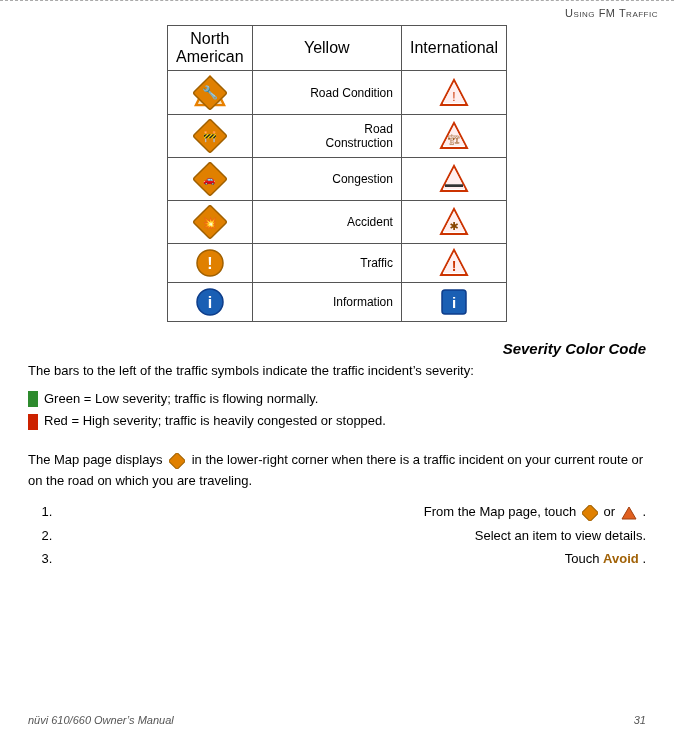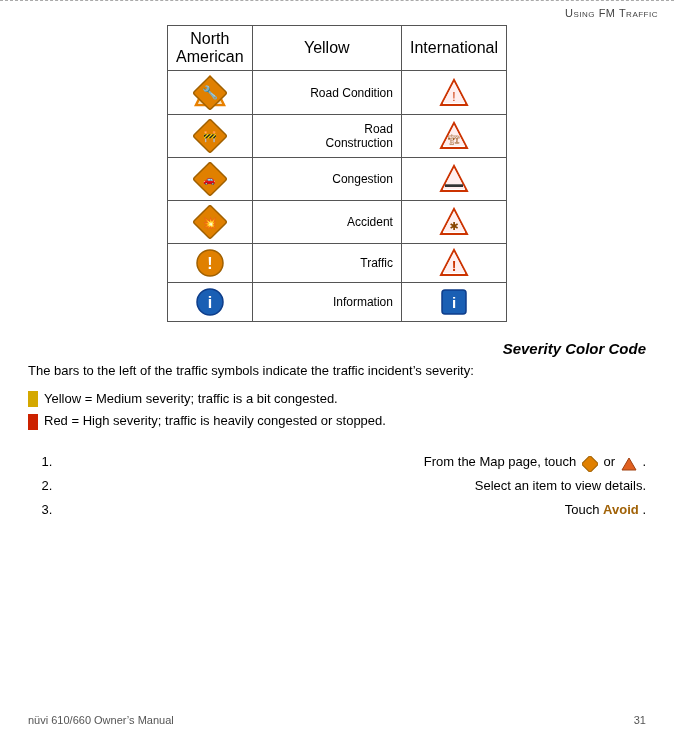--- a/index.html
+++ b/index.html
@@ -139,20 +139,21 @@
     .page-footer {
       position: absolute;
       bottom: 12px;
       left: 0;
       right: 0;
       display: flex;
       justify-content: space-between;
       padding: 0 28px;
       font-size: 11px;
       color: #555;
+      font-style: italic;
     }
   </style>
 </head>
 <body>
 
 <div class="page-header">
   <span>Using FM Traffic</span>
 </div>
 
 <div class="content">
@@ -277,30 +278,39 @@
         </td>
       </tr>
     </tbody>
   </table>
 
   <div class="severity-title">Severity Color Code</div>
   <div class="severity-desc">The bars to the left of the traffic symbols indicate the traffic incident’s severity:</div>
 
   <div class="severity-list">
     <div class="severity-item">
-      <div class="color-bar" style="background:#d4a800;"></div>
-      <span>Yellow = Medium severity; traffic is a bit congested.</span>
+      <div class="color-bar" style="background:#2e8b2e;"></div>
+      <span>Green = Low severity; traffic is flowing normally.</span>
     </div>
     <div class="severity-item">
       <div class="color-bar" style="background:#cc2200;"></div>
       <span>Red = High severity; traffic is heavily congested or stopped.</span>
     </div>
   </div>
 
 
+  <div class="avoid-desc">
+    <span>The Map page displays</span>
+    <span style="display:inline-block;vertical-align:middle;margin:0 3px;">
+      <svg width="16" height="16" viewBox="0 0 16 16" style="display:inline-block;vertical-align:middle;">
+        <rect x="2" y="2" width="12" height="12" transform="rotate(45 8 8)" fill="#e08000" stroke="#a06000" stroke-width="1"></rect>
+      </svg>
+    </span>
+    <span>in the lower-right corner when there is a traffic incident on your current route or on the road on which you are traveling.</span>
+  </div>
 
   <ol class="avoid-steps">
     <li>
       <span>From the Map page, touch</span>
       <span style="display:inline-block;vertical-align:middle;margin:0 2px;">
         <svg width="16" height="16" viewBox="0 0 16 16" style="display:inline-block;vertical-align:middle;">
           <rect x="2" y="2" width="12" height="12" transform="rotate(45 8 8)" fill="#e08000" stroke="#a06000" stroke-width="1"></rect>
         </svg>
       </span>
       <span>or</span>

